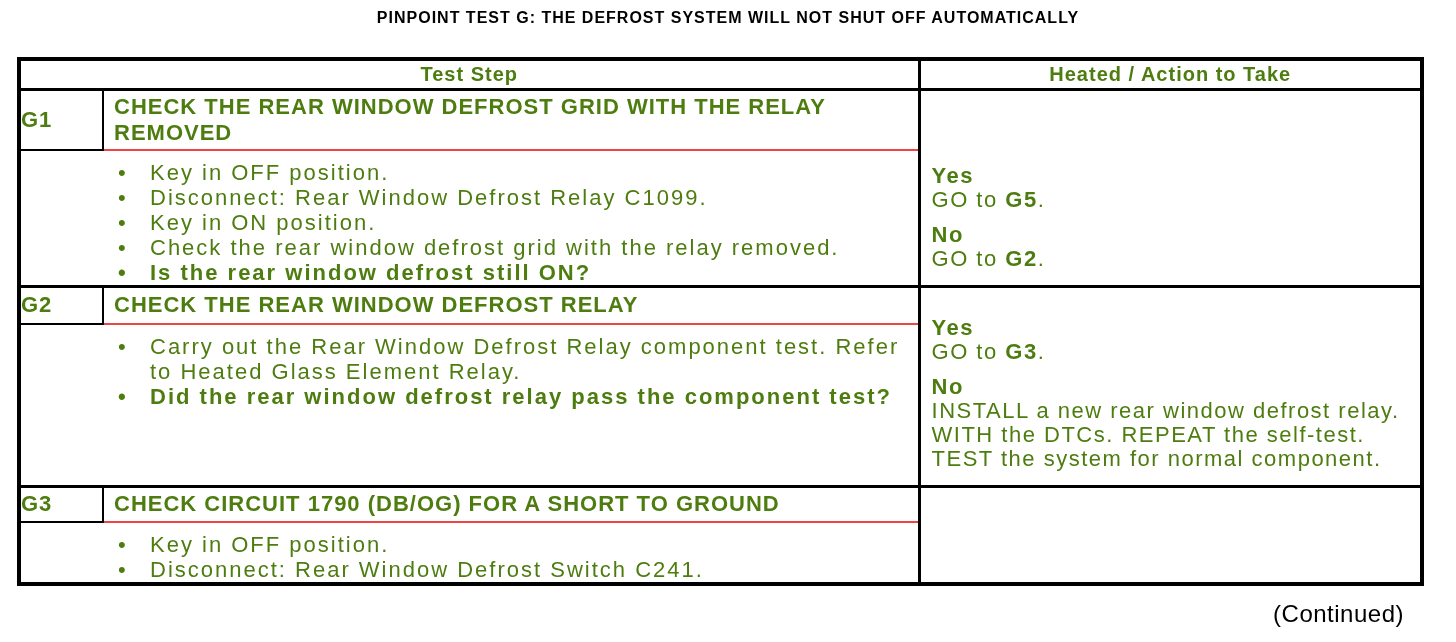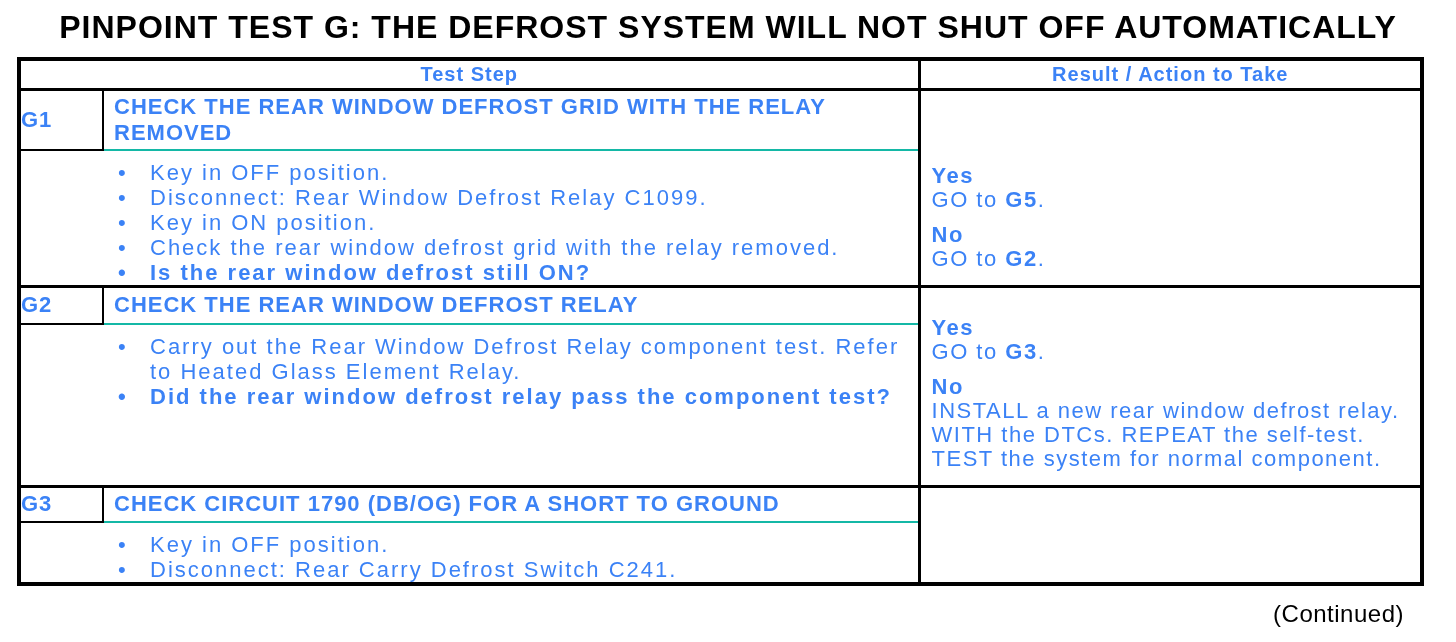--- a/index.html
+++ b/index.html
@@ -10,34 +10,34 @@
     background: #ffffff;
     color: #000000;
     font-family: "Liberation Sans", sans-serif;
     overflow: hidden;
   }
   .page-title {
     position: absolute;
     top: 9px; left: 0;
     width: 100%;
     text-align: center;
-    font-size: 32px;
+    font-size: 16px;
     font-weight: bold;
     letter-spacing: 1px;
     white-space: nowrap;
   }
   table.pinpoint {
     position: absolute;
     left: 17px; top: 57px;
     width: 1403px;
     border-collapse: collapse;
     table-layout: fixed;
     border: 4px solid #000;
   }
-  td { padding: 0; vertical-align: top; color: #3b82f6; }
+  td { padding: 0; vertical-align: top; color: #4d7c0f; }
   
   .th {
     font-size: 20px;
     font-weight: bold;
     letter-spacing: 1px;
     text-align: center;
     vertical-align: middle;
     border-bottom: 3px solid #000;
   }
   .th-step { border-right: 3px solid #000; }
@@ -47,21 +47,21 @@
     border-bottom: 2px solid #000;
     text-align: left;
     vertical-align: middle;
     font-size: 22px;
     font-weight: bold;
     letter-spacing: 1px;
   }
   
   .step-title {
     border-right: 3px solid #000;
-    border-bottom: 2px solid #14b8a6;
+    border-bottom: 2px solid #ef4444;
     vertical-align: middle;
     font-size: 22px;
     font-weight: bold;
     line-height: 26px;
     letter-spacing: 1px;
     padding: 3px 6px 3px 10px;
   }
   
   .bullets {
     border-right: 3px solid #000;
@@ -112,21 +112,21 @@
   <table class="pinpoint">
     <colgroup>
       <col style="width:84px">
         <col style="width:816px">
         <col style="width:503px">
     </colgroup>
 
     <tbody>
         <tr style="height:30px">
       <td class="th th-step" colspan="2">Test Step</td>
-      <td class="th">Result / Action to Take</td>
+      <td class="th">Heated / Action to Take</td>
     </tr>
 
     <tr style="height:54px">
       <td class="num">G1</td>
       <td class="step-title">
         <div style="max-width:800px">CHECK THE REAR WINDOW DEFROST GRID WITH THE RELAY REMOVED</div>
       </td>
       <td class="result" rowspan="2">
         <div class="vblock">
           <div class="verdict">Yes</div>
@@ -210,21 +210,21 @@
 
     <tr style="height:58px">
       <td class="bullets last" colspan="2">
         <ul class="steps">
           <li>
                 <span class="blt">•</span>
                 <span class="txt">Key in OFF position.</span>
               </li>
           <li>
                 <span class="blt">•</span>
-                <span class="txt">Disconnect: Rear Carry Defrost Switch C241.</span>
+                <span class="txt">Disconnect: Rear Window Defrost Switch C241.</span>
               </li>
         </ul>
       </td>
     </tr>
   </tbody>
     </table>
 
   <div class="continued">(Continued)</div>
 
 </div>

